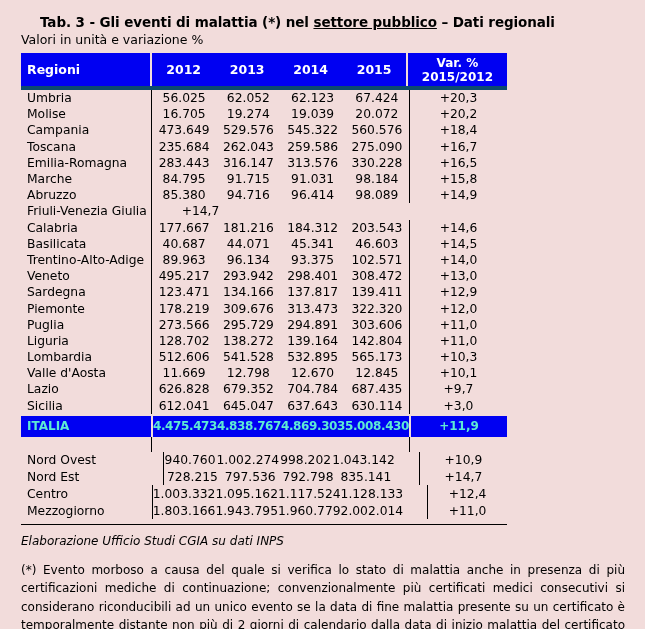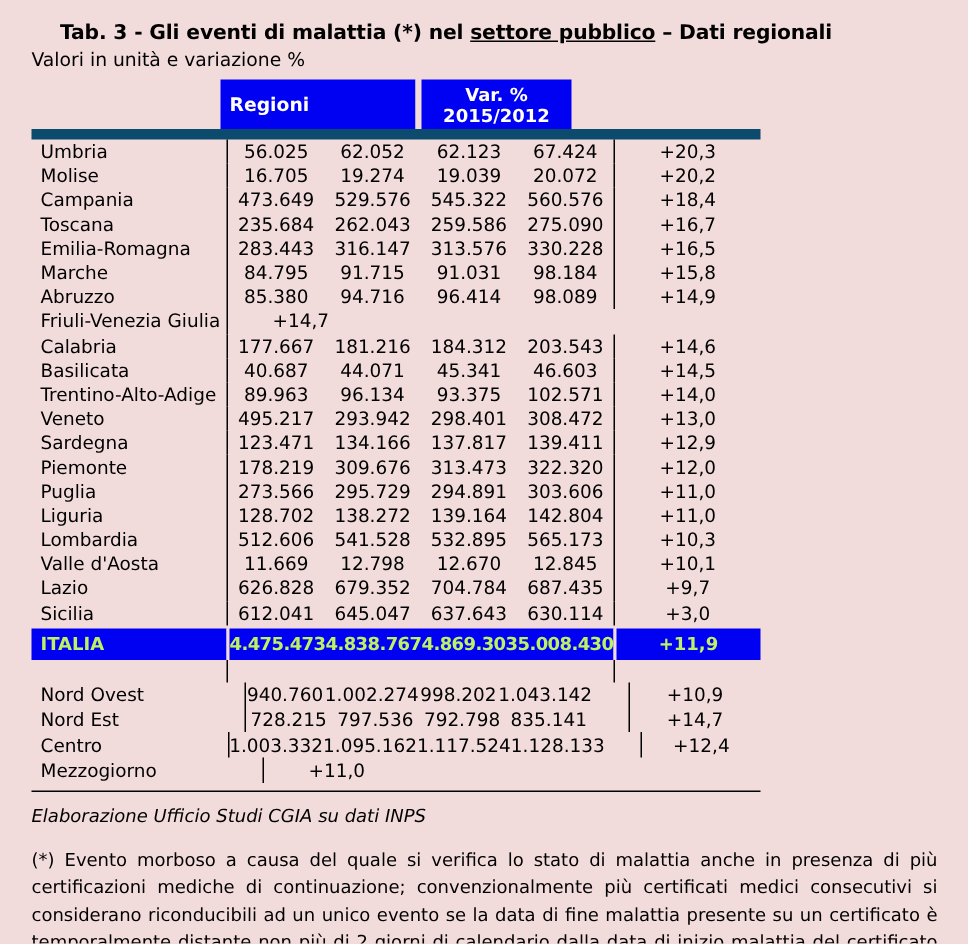--- a/index.html
+++ b/index.html
@@ -12,21 +12,21 @@
   }
   .page { padding:13px 20px 0 21px; box-sizing:border-box; }
 
   .title { font-size:13.5px; font-weight:bold; line-height:18px; letter-spacing:-0.1px;margin-left:19px; }
   .title .u { text-decoration:underline; }
   .subtitle { font-size:12.5px; line-height:17px; }
 
   .table { width:486px; margin-top:5px; }
 
   
-  .thead { display:flex; height:33px; border-bottom:7px solid #0c4a6e;justify-content:center; }
+  .thead { display:flex; height:33px; border-bottom:4px solid #0c4a6e; }
   .sep { width:2px; background:#F2DCDB; }
   .th-region {
     width:130px; background:#0000F2; color:#fff; font-weight:bold; font-size:12.5px;
     display:flex; align-items:center; padding-left:6px; box-sizing:border-box;
   }
   .th-years { width:256px; background:#0000F2; display:flex; }
   .th-year {
     flex:1; color:#fff; font-weight:bold; font-size:12.5px;
     display:flex; align-items:center; justify-content:center;
   }
@@ -37,21 +37,21 @@
   }
 
   
   .row { display:flex; height:16.2px; font-size:12.3px; align-items:center; }
   .c-name { width:130px; padding-left:6px; box-sizing:border-box; white-space:nowrap; }
   .c-vals { width:258px; border-left:1px solid #000; box-sizing:border-box; display:flex; align-self:stretch; align-items:center; }
   .c-v { flex:1; text-align:center; white-space:nowrap; }
   .c-var { width:98px; border-left:1px solid #000; box-sizing:border-box; text-align:center; align-self:stretch; display:flex; align-items:center; justify-content:center; }
 
   
-  .total-row { display:flex; height:21px; margin-top:2px; color:#bef264; font-weight:bold; font-size:12px;justify-content:center; }
+  .total-row { display:flex; height:21px; margin-top:2px; color:#5eead4; font-weight:bold; font-size:12px;justify-content:center; }
   .t-name { width:130px; background:#0000F2; display:flex; align-items:center; padding-left:6px; box-sizing:border-box; }
   .t-vals { width:256px; background:#0000F2; display:flex; }
   .t-v { flex:1; display:flex; align-items:center; justify-content:center; letter-spacing:-0.4px; white-space:nowrap; }
   .t-var { width:96px; background:#0000F2; display:flex; align-items:center; justify-content:center; }
 
   
   .gap-row { display:flex; height:15px; }
   .gap-row .g-name { width:130px; }
   .gap-row .g-vals { width:258px; border-left:1px solid #000; box-sizing:border-box; }
   .gap-row .g-var { width:98px; border-left:1px solid #000; box-sizing:border-box; }
@@ -72,20 +72,26 @@
 
   <div class="title"><span>Tab. 3 - Gli eventi di malattia (*) nel </span><span class="u">settore pubblico</span><span> – Dati regionali</span></div>
 
   <div class="subtitle">Valori in unità e variazione %</div>
 
   <div class="table">
 
     <div class="thead">
       <div class="th-region">Regioni</div>
       <div class="sep"></div>
+      <div class="th-years">
+        <div class="th-year">2012</div>
+        <div class="th-year">2013</div>
+        <div class="th-year">2014</div>
+        <div class="th-year">2015</div>
+      </div>
       <div class="sep"></div>
       <div class="th-var">
         <span>Var. %</span>
         <span>2015/2012</span>
       </div>
     </div>
 
     <div id="region-rows">
   <div class="row">
     <div class="c-name">Umbria</div>
@@ -350,20 +356,26 @@
       <div class="c-v">1.003.332</div>
       <div class="c-v">1.095.162</div>
       <div class="c-v">1.117.524</div>
       <div class="c-v">1.128.133</div>
     </div>
     <div class="c-var">+12,4</div>
   </div>
 
   <div class="row">
     <div class="c-name">Mezzogiorno</div>
+    <div class="c-vals">
+      <div class="c-v">1.803.166</div>
+      <div class="c-v">1.943.795</div>
+      <div class="c-v">1.960.779</div>
+      <div class="c-v">2.002.014</div>
+    </div>
     <div class="c-var">+11,0</div>
   </div>
 </div>
 
   </div>
 
   <div class="source">Elaborazione Ufficio Studi CGIA su dati INPS</div>
 
   <div class="footnote">(*) Evento morboso a causa del quale si verifica lo stato di malattia anche in presenza di più certificazioni mediche di continuazione; convenzionalmente più certificati medici consecutivi si considerano riconducibili ad un unico evento se la data di fine malattia presente su un certificato è temporalmente distante non più di 2 giorni di calendario dalla data di inizio malattia del certificato successivo.</div>
 

